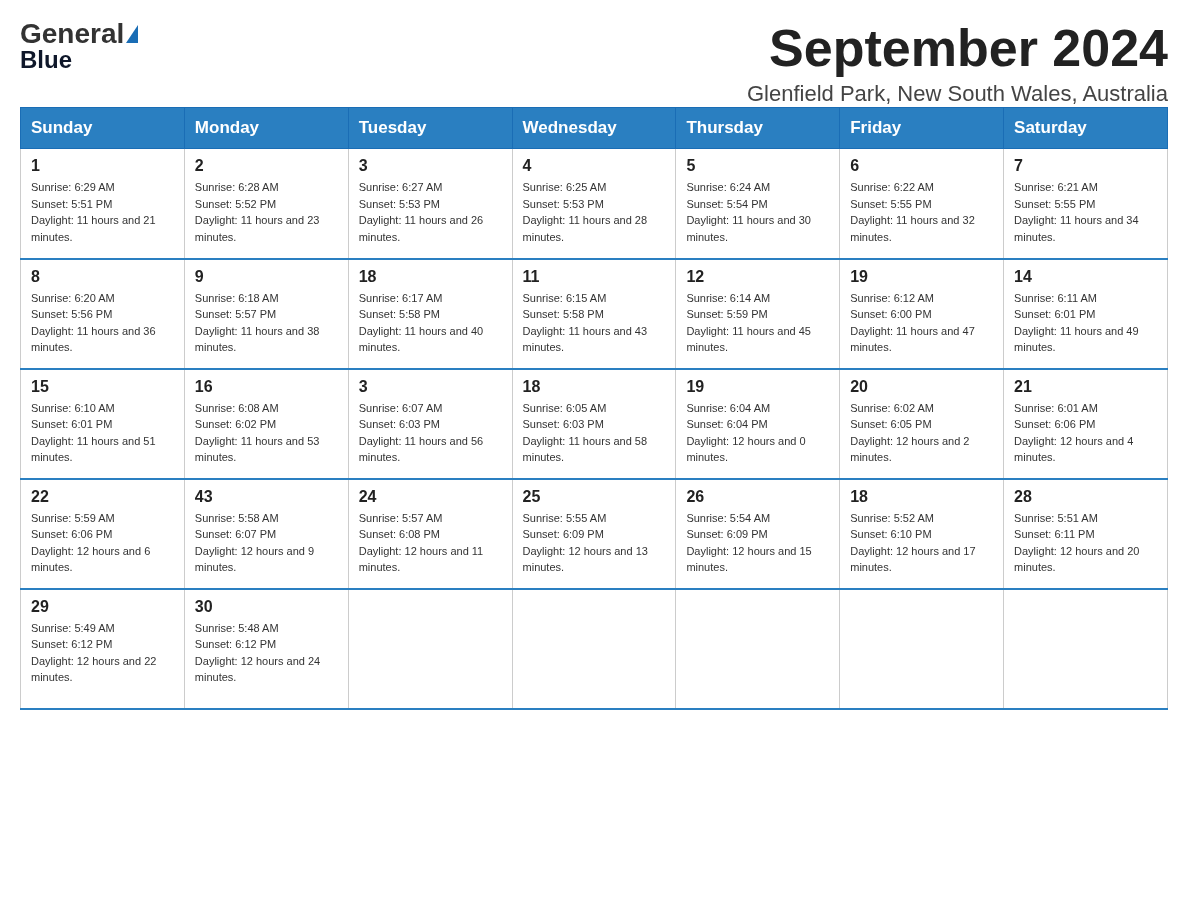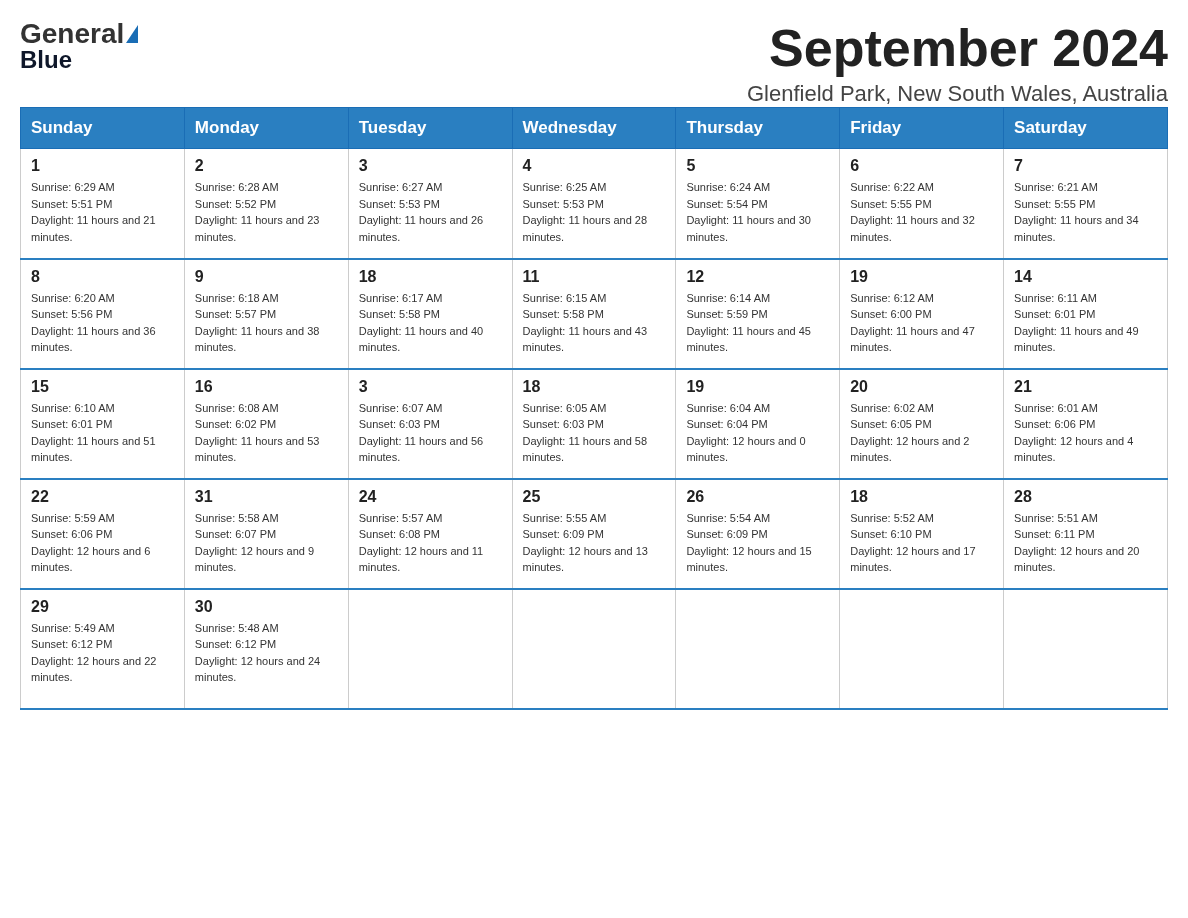--- a/index.html
+++ b/index.html
@@ -230,21 +230,21 @@
         <span class="day-number">21</span>
         <span class="day-info">Sunrise: 6:01 AM<br>Sunset: 6:06 PM<br>Daylight: 12 hours and 4 minutes.</span>
       </td>
       </tr>
       <tr>
         <td>
         <span class="day-number">22</span>
         <span class="day-info">Sunrise: 5:59 AM<br>Sunset: 6:06 PM<br>Daylight: 12 hours and 6 minutes.</span>
       </td>
         <td>
-        <span class="day-number">31</span>
+        <span class="day-number">43</span>
         <span class="day-info">Sunrise: 5:58 AM<br>Sunset: 6:07 PM<br>Daylight: 12 hours and 9 minutes.</span>
       </td>
         <td>
         <span class="day-number">24</span>
         <span class="day-info">Sunrise: 5:57 AM<br>Sunset: 6:08 PM<br>Daylight: 12 hours and 11 minutes.</span>
       </td>
         <td>
         <span class="day-number">25</span>
         <span class="day-info">Sunrise: 5:55 AM<br>Sunset: 6:09 PM<br>Daylight: 12 hours and 13 minutes.</span>
       </td>

